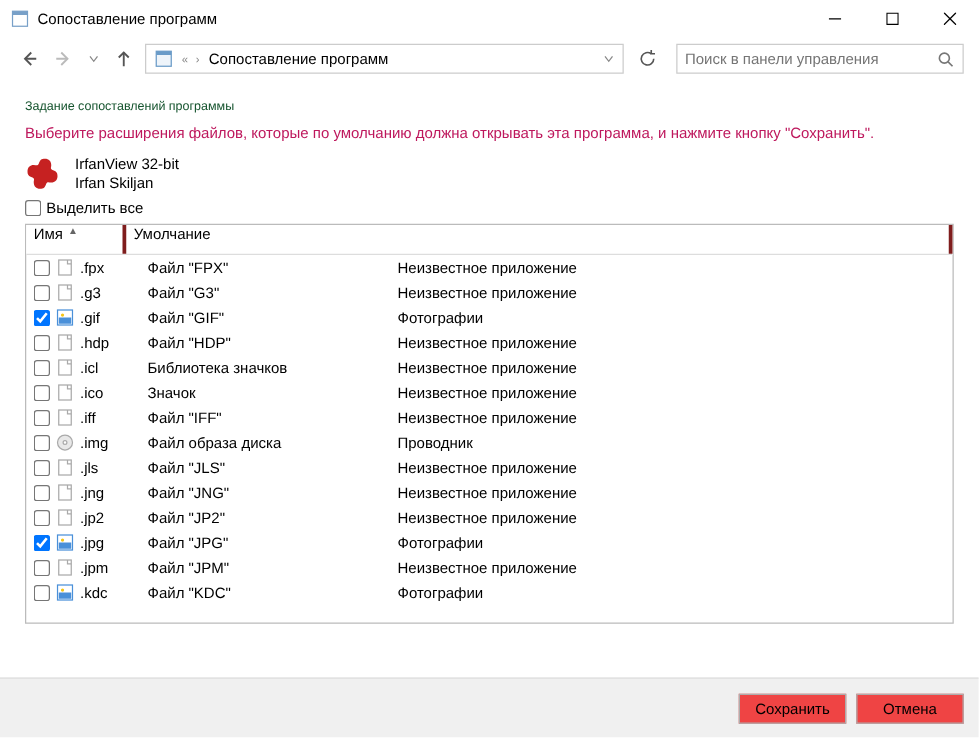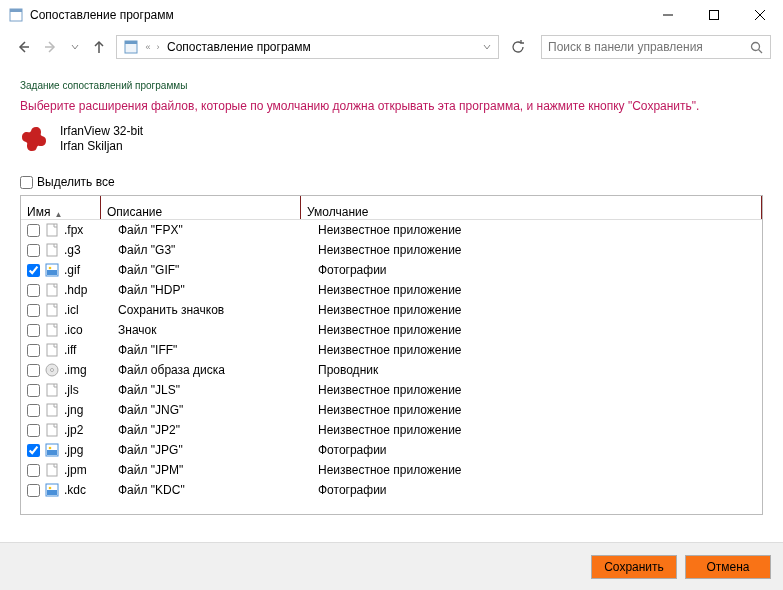--- a/index.html
+++ b/index.html
@@ -28,48 +28,48 @@
 .breadcrumb-box .bc-drop { width:18px;height:100%;display:flex;align-items:center;justify-content:center;cursor:pointer; }
 .refresh-btn { width: 22px; height: 22px; display: flex; align-items: center; justify-content: center; cursor: pointer; margin-left:2px;}
 .search-box { width: 230px; height: 24px; border: 1px solid #ccc; display: flex; align-items: center; padding: 0 6px; margin-left: 6px; }
 .search-box input { flex: 1; border: none; outline: none; font-size: 12px; color: #15803d; }
 .search-box .search-icon { width:16px;height:16px;display:flex;align-items:center;justify-content:center; }
 
 
 .content { padding: 16px 20px 0 20px; }
 .heading { color: #14532d; font-size: 10px; margin-bottom: 8px; font-weight: normal; }
 .instruction { font-size: 12px; color: #be185d; margin-bottom: 10px; }
-.app-row { display: flex; align-items: center; gap: 8px; margin-bottom: 20px; }
+.app-row { display: flex; align-items: center; gap: 8px; margin-bottom: 4px; }
 .app-row .app-big-icon { width: 32px; height: 32px; }
 .app-row .app-info { font-size: 12px; line-height: 1.25; }
 .select-all { display: flex; align-items: center; gap: 4px; font-size: 12px; margin-bottom: 6px; cursor:pointer; }
 .select-all input { width:13px;height:13px; }
 
 
 .table-wrap { border: 1px solid #bbb; height: 320px; display: flex; flex-direction: column; }
 .table-header { display: flex; background: #fff; border-bottom: 1px solid #ddd; height: 24px; align-items: center; font-size: 12px; color: #000; }
-.table-header .th { padding: 0 6px; border-right: 1px solid #7f1d1d; height:100%; display:flex;align-items:flex-end; cursor:pointer; position:relative; }
+.table-header .th { padding: 0 6px; border-right: 3px solid #7f1d1d; height:100%; display:flex;align-items:flex-start; cursor:pointer; position:relative; }
 .col-name { width: 80px; }
 .col-desc { width: 200px; }
 .col-def { flex: 1; }
 .sort-caret { font-size: 8px; margin-left: 4px; color:#666; }
 .table-body { flex: 1; overflow-y: scroll; }
 .table-body::-webkit-scrollbar { width: 17px; }
 .table-body::-webkit-scrollbar-track { background: #f0f0f0; }
 .table-body::-webkit-scrollbar-thumb { background: #c0c0c0; }
 .row { display: flex; align-items: center; height: 20px; font-size: 12px; padding-left:6px; }
 .row .cb { width:13px;height:13px;margin-right:4px;flex-shrink:0; }
 .row .file-icon { width:16px;height:16px;margin-right:4px;display:flex;align-items:center;justify-content:center;flex-shrink:0; }
 .row .cell-name { width: 54px; }
 .row .cell-desc { width: 200px; }
 .row .cell-def { flex: 1; }
 
 
 .footer { position:absolute; bottom:0; left:0; right:0; height: 48px; background: #f0f0f0; border-top: 1px solid #ddd; display:flex; align-items:center; justify-content:flex-end; padding: 0 12px; gap: 8px; }
-.footer button { min-width: 86px; height: 24px; font-size: 12px; background: #f97316; border: 1px solid #adadad; cursor: pointer; padding:0 12px; }
+.footer button { min-width: 86px; height: 24px; font-size: 12px; background: #ef4444; border: 1px solid #adadad; cursor: pointer; padding:0 12px; }
 </style>
 </head>
 <body>
 
 <div class="titlebar">
   <div class="app-icon">
     <svg width="14" height="14" viewBox="0 0 14 14">
         <rect x="1" y="1" width="12" height="12" fill="#fff" stroke="#78a0c8"></rect>
         <rect x="1" y="1" width="12" height="3" fill="#78a0c8"></rect>
       </svg>
@@ -175,21 +175,20 @@
     <input type="checkbox" style="">
     <span>Выделить все</span>
   </label>
 
   <div class="table-wrap">
     <div class="table-header">
       <div class="th col-name">
         <span>Имя</span>
           <span class="sort-caret">▲</span>
       </div>
-      <div class="th col-desc">Описание</div>
       <div class="th col-def">Умолчание</div>
     </div>
     <div class="table-body" id="table-body">
         <div class="row">
           <input type="checkbox" class="cb" style="">
           <span class="file-icon">
             <svg width="14" height="14">
               <rect x="2" y="1" width="10" height="12" fill="#fff" stroke="#aaa"></rect>
               <polyline points="9,1 9,4 12,4" fill="none" stroke="#aaa"></polyline>
             </svg>
@@ -237,21 +236,21 @@
         </div>
         <div class="row">
           <input type="checkbox" class="cb" style="">
           <span class="file-icon">
             <svg width="14" height="14">
               <rect x="2" y="1" width="10" height="12" fill="#fff" stroke="#aaa"></rect>
               <polyline points="9,1 9,4 12,4" fill="none" stroke="#aaa"></polyline>
             </svg>
           </span>
           <span class="cell-name">.icl</span>
-          <span class="cell-desc">Сохранить значков</span>
+          <span class="cell-desc">Библиотека значков</span>
           <span class="cell-def">Неизвестное приложение</span>
         </div>
         <div class="row">
           <input type="checkbox" class="cb" style="">
           <span class="file-icon">
             <svg width="14" height="14">
               <rect x="2" y="1" width="10" height="12" fill="#fff" stroke="#aaa"></rect>
               <polyline points="9,1 9,4 12,4" fill="none" stroke="#aaa"></polyline>
             </svg>
           </span>

